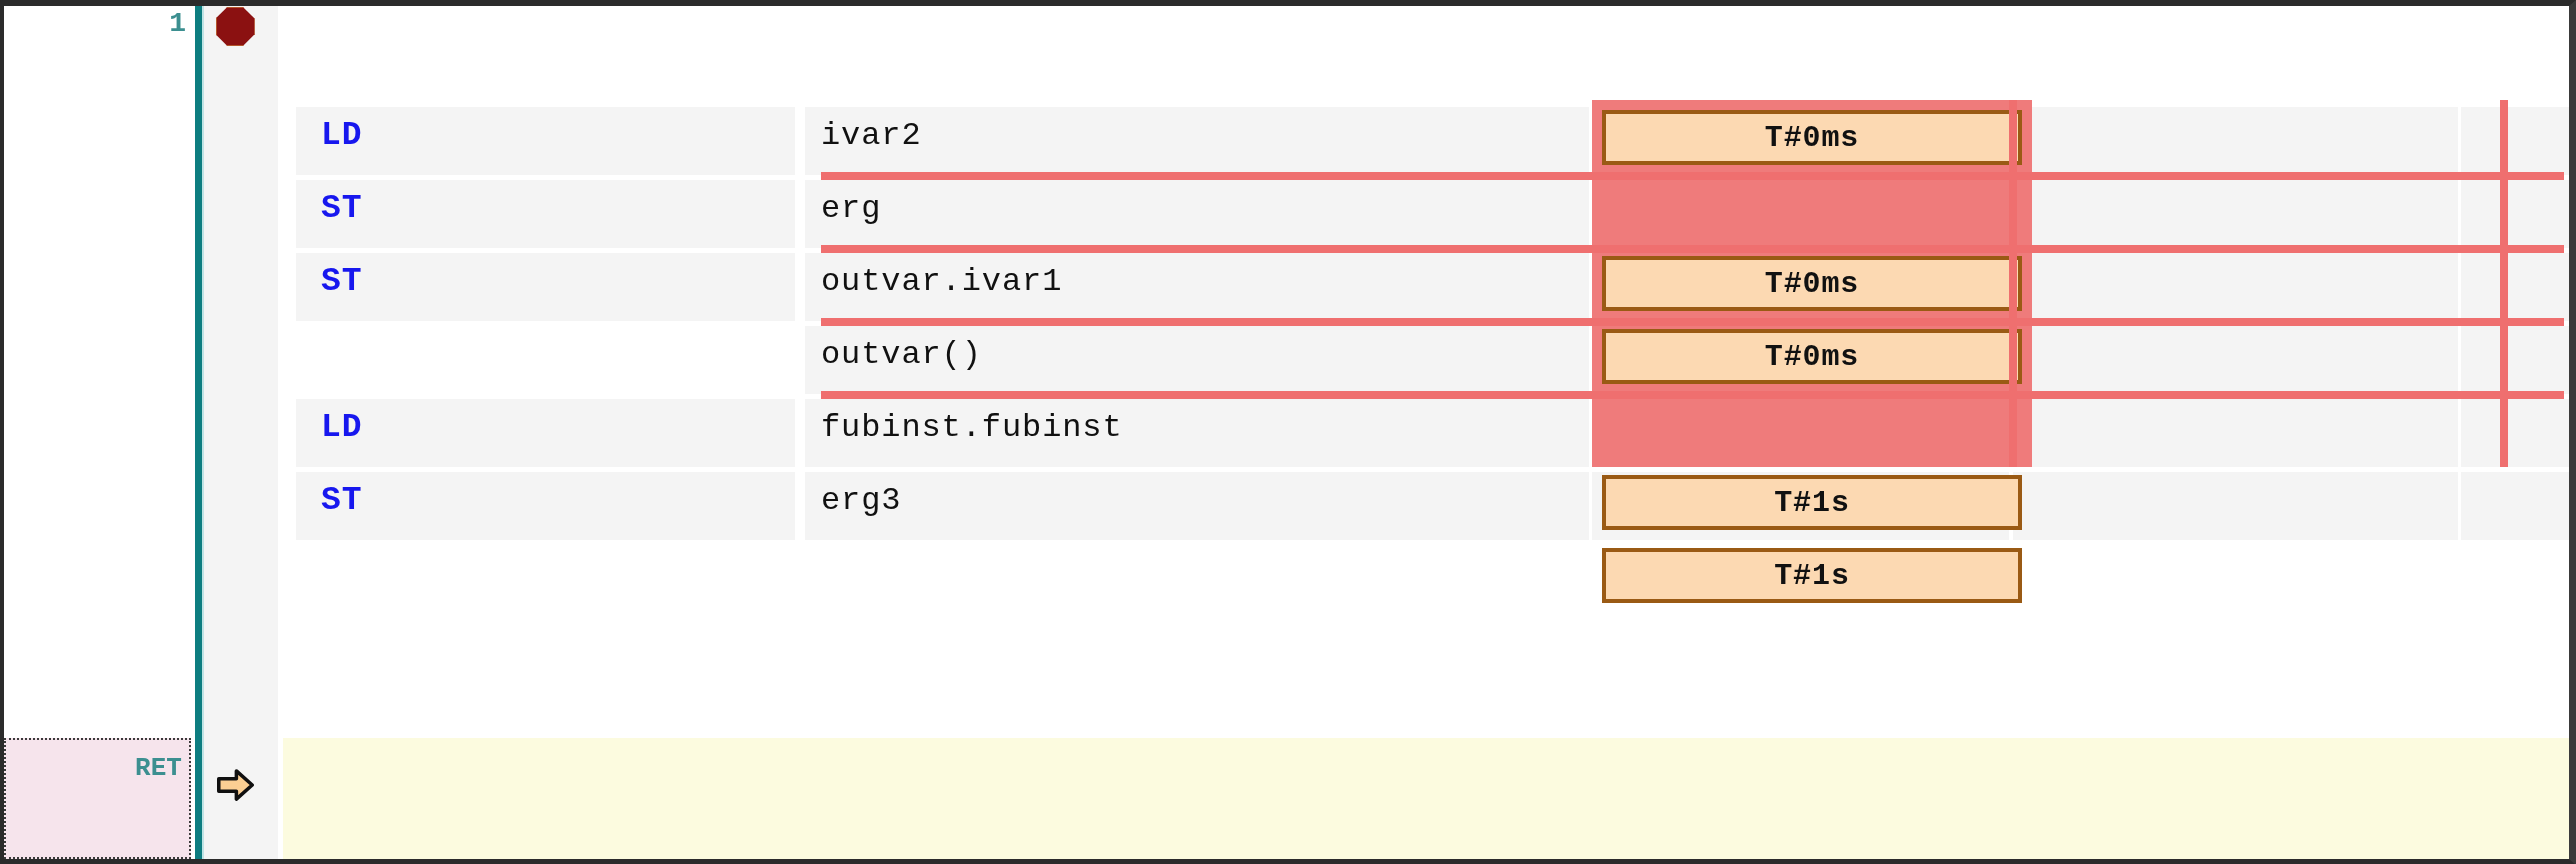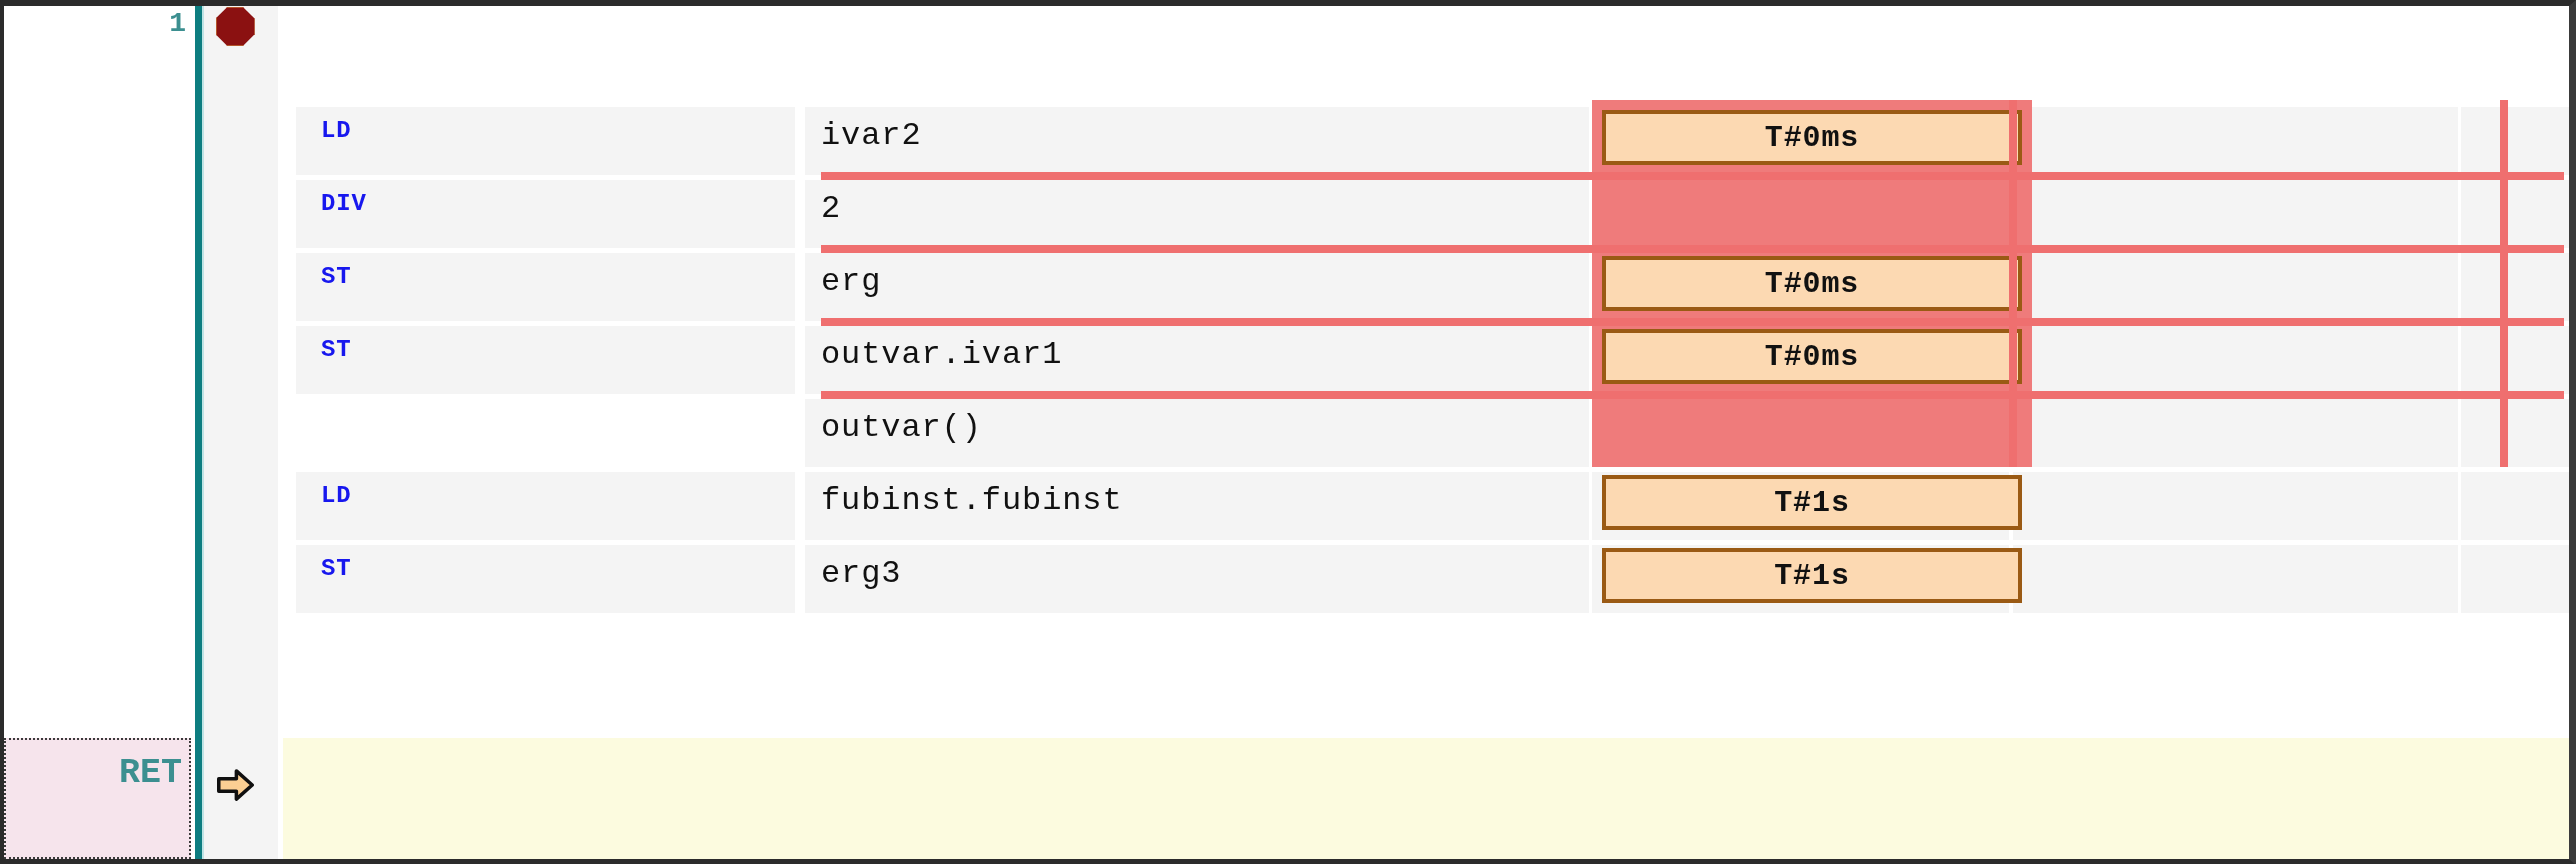--- a/index.html
+++ b/index.html
@@ -32,21 +32,21 @@
   }
   .ret-cell{
     position:absolute;
     left:0px; top:732px; width:187px; height:121px;
     background:#f6e4ec;
     border:2.7px dotted #3a3a3a;
     box-sizing:border-box;
   }
   .ret-label{
     position:absolute; right:7.1px; top:12.5px;
-    color:#3c8f90; font-weight:700; font-size:35px;
+    color:#3c8f90; font-weight:700; font-size:26px;
     font-family:"Liberation Mono", monospace;
   }
 
   .teal-bar{
     position:absolute; left:191px; top:0; width:7.1px; height:100%;
     background:#0d7d80;
   }
   .teal-bar:after{
     content:""; position:absolute; left:7.1px; top:0; width:2.7px; height:100%;
     background:#bfe3e4;
@@ -89,21 +89,21 @@
     box-sizing:border-box;
   }
   .cell-op{ left:18px; width:499px; }
   .cell-operand{ left:527px; width:784px; }
   .cell-c1{ left:1314px; width:417px; }
   .cell-c2{ left:1735px; width:445px; }
   .cell-c3{ left:2183px; width:459px; }
 
   .op-text{
     position:absolute; left:25px; top:10.7px;
-    color:#1717ee; font-weight:700; font-size:24px;
+    color:#1717ee; font-weight:700; font-size:33px;
     font-family:"Liberation Mono", monospace;
     letter-spacing:0.9px;
   }
   .operand-text{
     position:absolute; left:16px; top:10.7px;
     color:#111111; font-size:32px; font-weight:400;
     font-family:"Liberation Mono", monospace;
     letter-spacing:0.9px;
   }
 
@@ -181,31 +181,20 @@
           </div>
           <div class="cell-operand">
             <span class="operand-text">ivar2</span>
           </div>
           <div class="cell-c1"></div>
           <div class="cell-c2"></div>
           <div class="cell-c3"></div>
         </div>
         <div class="row">
           <div class="cell-op">
-            <span class="op-text">DIV</span>
-          </div>
-          <div class="cell-operand">
-            <span class="operand-text">2</span>
-          </div>
-          <div class="cell-c1"></div>
-          <div class="cell-c2"></div>
-          <div class="cell-c3"></div>
-        </div>
-        <div class="row">
-          <div class="cell-op">
             <span class="op-text">ST</span>
           </div>
           <div class="cell-operand">
             <span class="operand-text">erg</span>
           </div>
           <div class="cell-c1"></div>
           <div class="cell-c2"></div>
           <div class="cell-c3"></div>
         </div>
         <div class="row">

